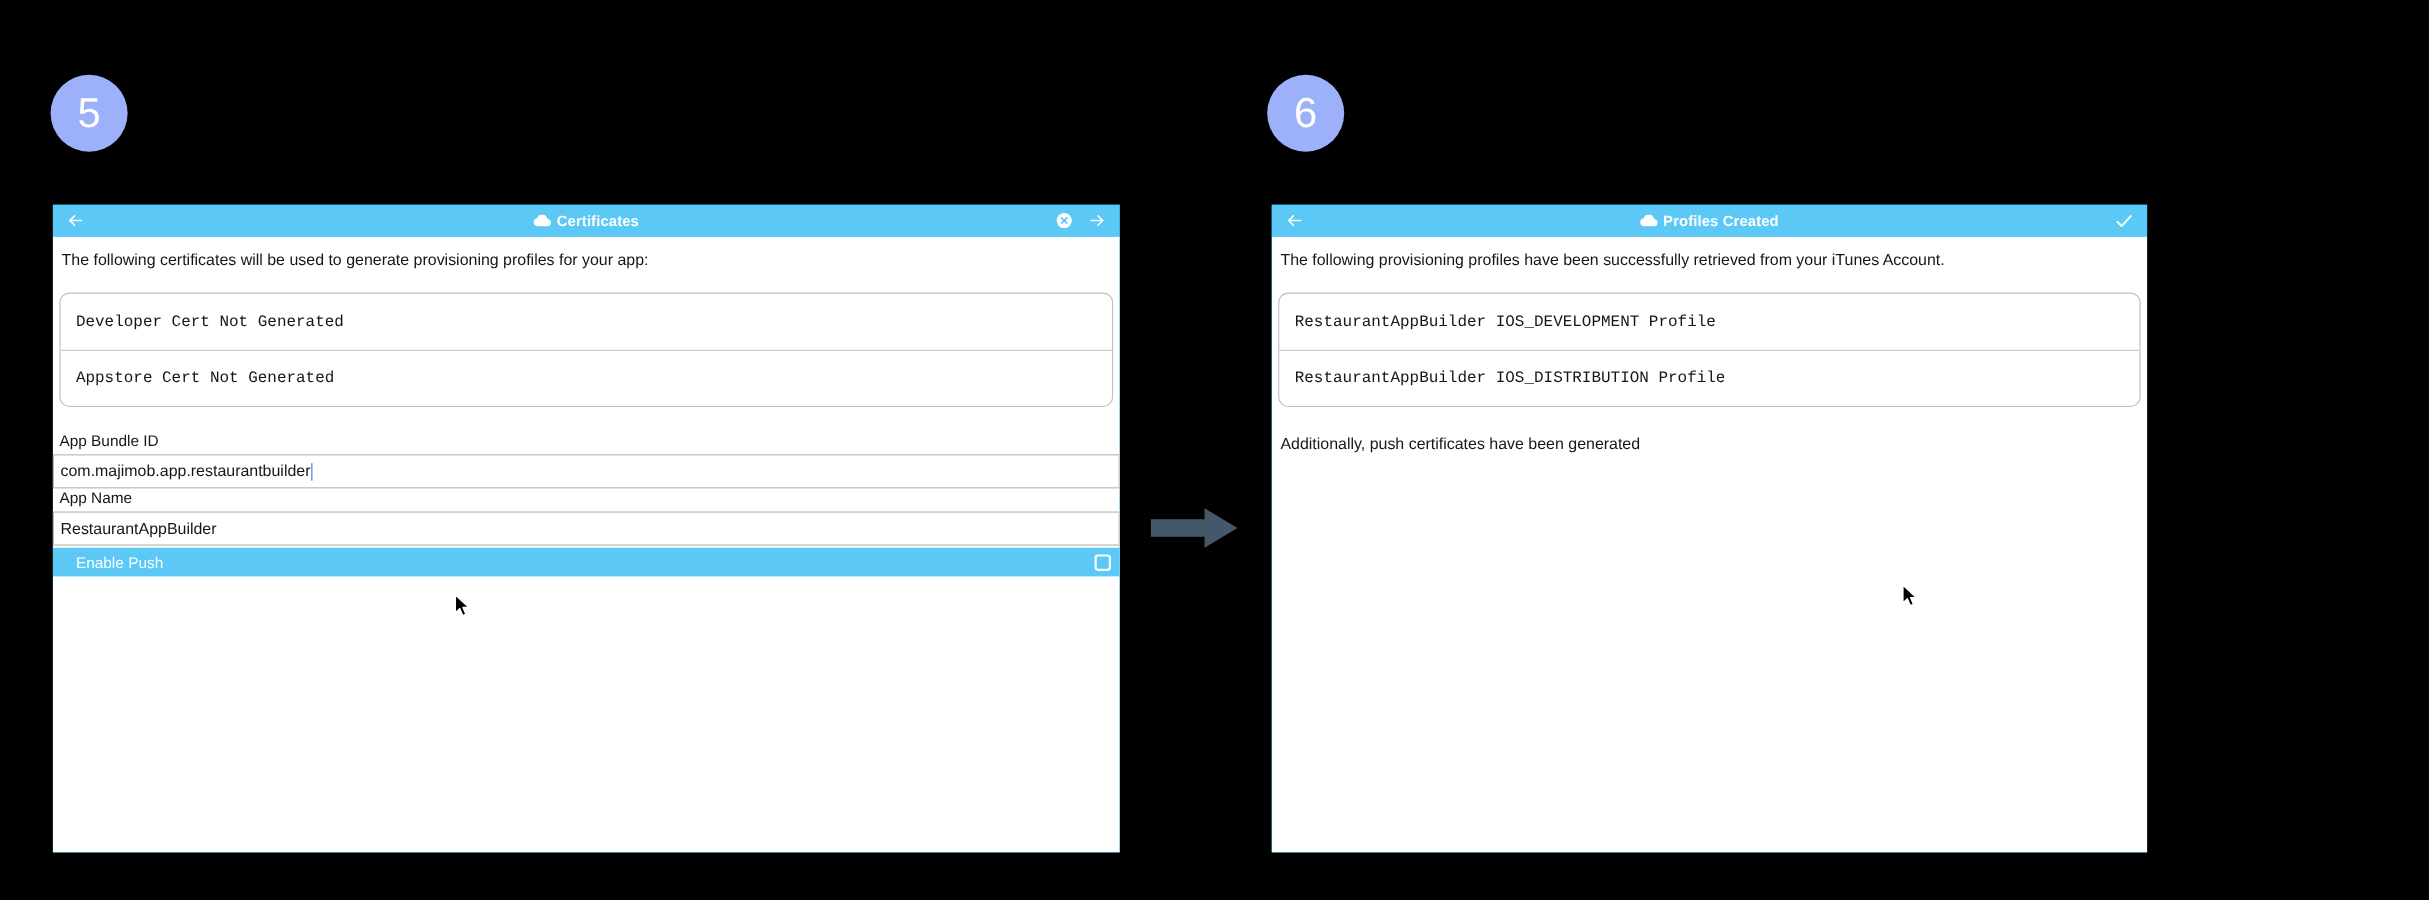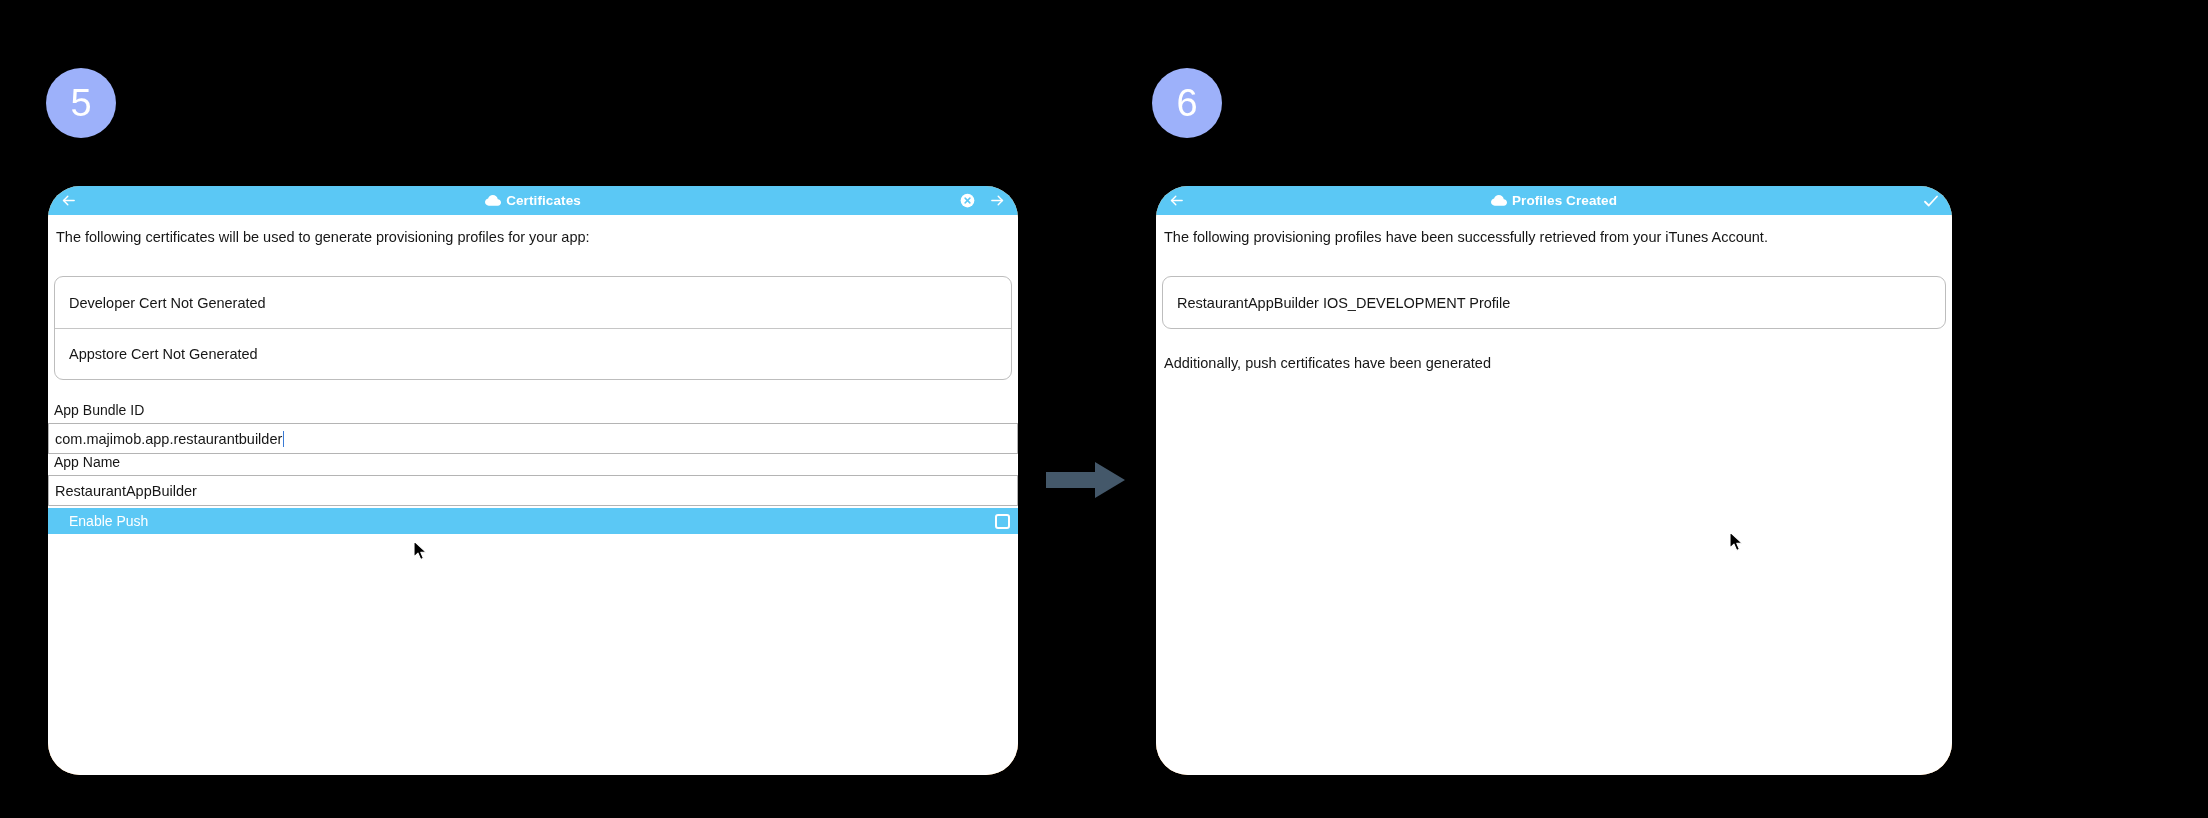--- a/index.html
+++ b/index.html
@@ -30,23 +30,22 @@
     font-family: "Liberation Sans", sans-serif;
     font-weight: 400;
     user-select: none;
   }
   #badge-5 { left: 46px;   top: 68px; }
   #badge-6 { left: 1152px; top: 68px; }
 
   
   .panel {
     position: absolute;
-    background: #fdba74;
+    background: #0ea5e9;
     overflow: hidden;
-    border-radius: 32px;
   }
   #panel-certificates {
     left: 48px;
     top: 186px;
     width: 970px;
     height: 589px;
   }
   #panel-profiles {
     left: 1156px;
     top: 186px;
@@ -104,25 +103,26 @@
   .intro-text {
     font-size: 14.5px;
     color: #161616;
     padding: 14px 8px 0 8px;
     line-height: 1.2;
     white-space: nowrap;
   }
 
   
   .list-card {
-    margin: 30px 6px 0 6px;
+    margin: 20px 6px 0 6px;
     border: 1px solid #BDBDBD;
     border-radius: 9px;
     background: #FFFFFF;
     overflow: hidden;
+    font-family: Liberation Mono, monospace;
   }
   .list-row {
     height: 51px;
     display: flex;
     align-items: center;
     padding: 0 14px;
     font-size: 14.5px;
     color: #161616;
     box-sizing: border-box;
   }
@@ -319,20 +319,21 @@
       </span>
     </div>
   </div>
 
   <div class="panel-body">
 
     <div class="intro-text">The following provisioning profiles have been successfully retrieved from your iTunes Account.</div>
 
     <div class="list-card">
       <div class="list-row">RestaurantAppBuilder IOS_DEVELOPMENT Profile</div>
+      <div class="list-row">RestaurantAppBuilder IOS_DISTRIBUTION Profile</div>
     </div>
 
     <div class="note-text">Additionally, push certificates have been generated</div>
 
   </div>
 </div>
 
 <div class="cursor" id="cursor-panel-1">
   <svg class="icon-svg" width="16" height="22" viewBox="0 0 16 22">
     <path d="M1 1 L1 17 L5 13.2 L7.7 19.5 L10.4 18.3 L7.8 12.2 L13 12.2 Z" fill="#000000" stroke="#FFFFFF" stroke-width="1.1" stroke-linejoin="round"></path>

